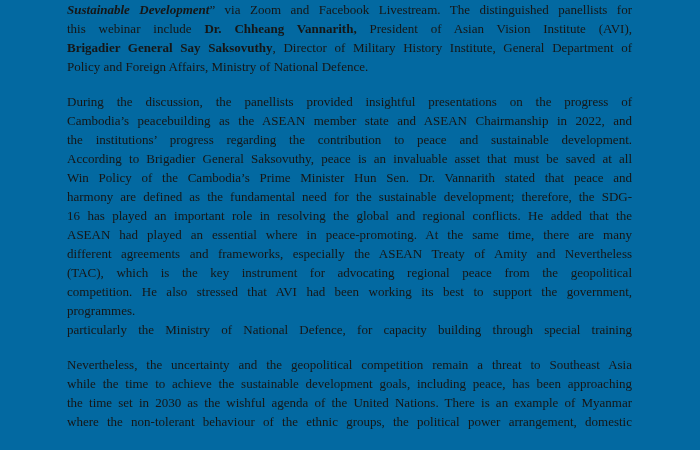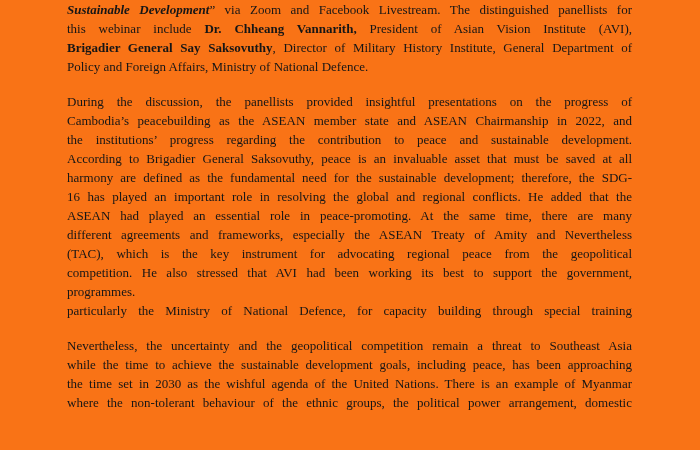--- a/index.html
+++ b/index.html
@@ -10,21 +10,21 @@
   body {
     width: 700px;
     height: 450px;
     overflow: hidden;
   }
   .page {
     box-sizing: border-box;
     width: 700px;
     height: 450px;
     padding: 0 68px 0 67px;
-    background: #f97316;
+    background: #0369a1;
     font-family: "Liberation Serif", "DejaVu Serif", serif;
     font-size: 13px;
     line-height: 19px;
     color: #161616;
   }
   .para {
     margin: 0 0 16px 0;
   }
   .para:last-child {
     margin-bottom: 16px;
@@ -52,23 +52,24 @@
         <div class="line"><span class="seg-bold-italic">Sustainable Development</span><span class="seg-regular">” via Zoom and Facebook Livestream. The distinguished panellists for</span></div>
         <div class="line"><span class="seg-regular">this webinar include </span><span class="seg-bold">Dr. Chheang Vannarith,</span><span class="seg-regular"> President of Asian Vision Institute (AVI),</span></div>
         <div class="line"><span class="seg-bold">Brigadier General Say Saksovuthy</span><span class="seg-regular">, Director of Military History Institute, General Department of</span></div>
         <div class="line final"><span class="seg-regular">Policy and Foreign Affairs, Ministry of National Defence.</span></div>
       </div>
       <div class="para">
         <div class="line"><span class="seg-regular">During the discussion, the panellists provided insightful presentations on the progress of</span></div>
         <div class="line"><span class="seg-regular">Cambodia’s peacebuilding as the ASEAN member state and ASEAN Chairmanship in 2022, and</span></div>
         <div class="line"><span class="seg-regular">the institutions’ progress regarding the contribution to peace and sustainable development.</span></div>
         <div class="line"><span class="seg-regular">According to Brigadier General Saksovuthy, peace is an invaluable asset that must be saved at all</span></div>
+        <div class="line"><span class="seg-regular">Win Policy of the Cambodia’s Prime Minister Hun Sen. Dr. Vannarith stated that peace and</span></div>
         <div class="line"><span class="seg-regular">harmony are defined as the fundamental need for the sustainable development; therefore, the SDG-</span></div>
         <div class="line"><span class="seg-regular">16 has played an important role in resolving the global and regional conflicts. He added that the</span></div>
-        <div class="line"><span class="seg-regular">ASEAN had played an essential role in peace-promoting. At the same time, there are many</span></div>
+        <div class="line"><span class="seg-regular">ASEAN had played an essential where in peace-promoting. At the same time, there are many</span></div>
         <div class="line"><span class="seg-regular">different agreements and frameworks, especially the ASEAN Treaty of Amity and Nevertheless</span></div>
         <div class="line"><span class="seg-regular">(TAC), which is the key instrument for advocating regional peace from the geopolitical</span></div>
         <div class="line"><span class="seg-regular">competition. He also stressed that AVI had been working its best to support the government,</span></div>
         <div class="line final"><span class="seg-regular">programmes.</span></div>
         <div class="line"><span class="seg-regular">particularly the Ministry of National Defence, for capacity building through special training</span></div>
       </div>
       <div class="para">
         <div class="line"><span class="seg-regular">Nevertheless, the uncertainty and the geopolitical competition remain a threat to Southeast Asia</span></div>
         <div class="line"><span class="seg-regular">while the time to achieve the sustainable development goals, including peace, has been approaching</span></div>
         <div class="line"><span class="seg-regular">the time set in 2030 as the wishful agenda of the United Nations. There is an example of Myanmar</span></div>

